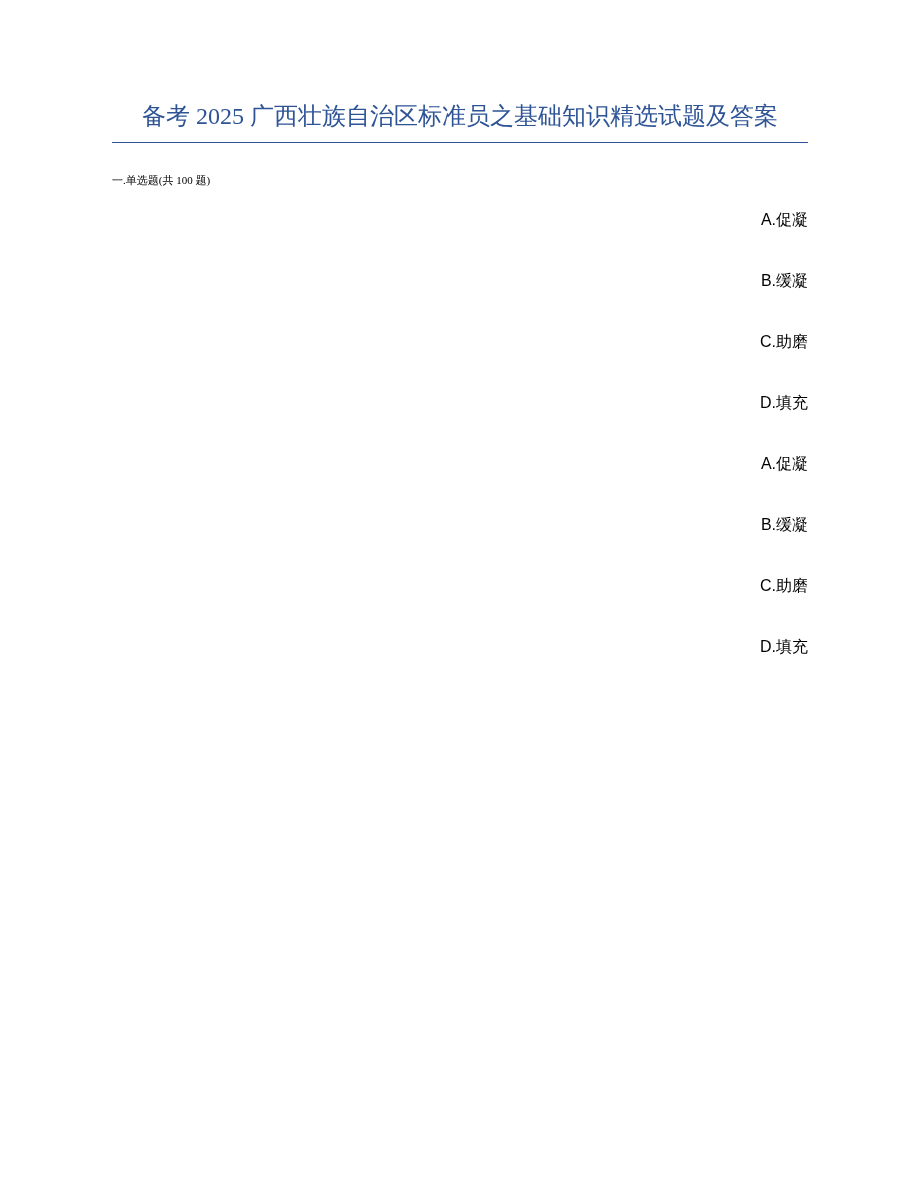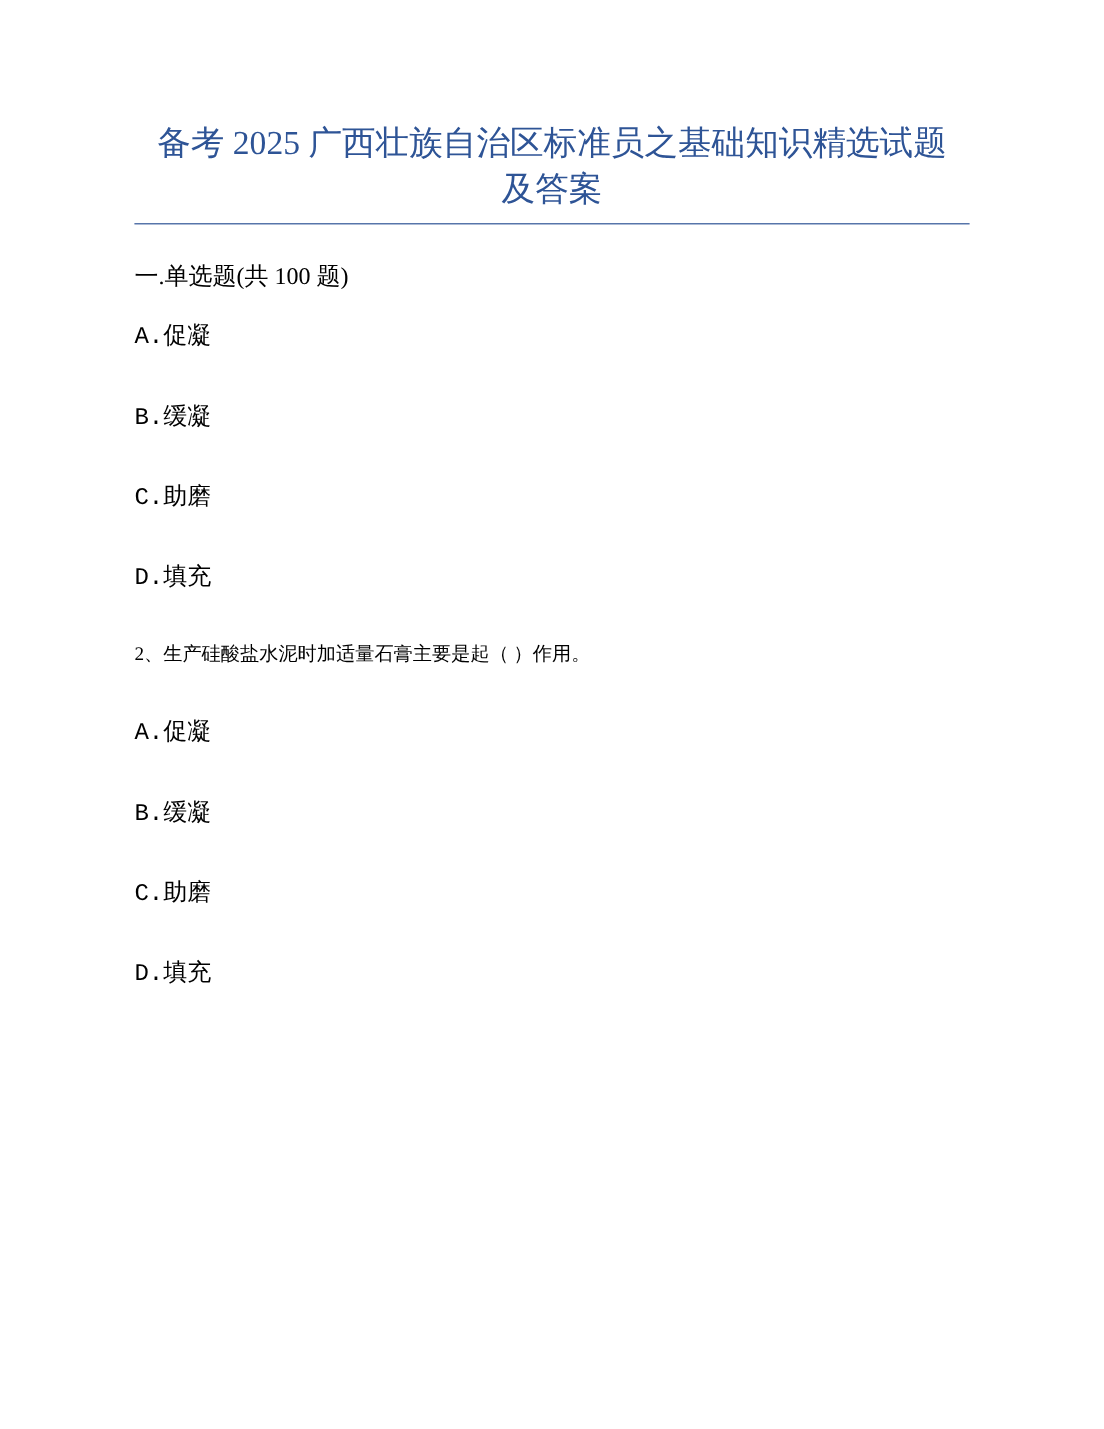--- a/index.html
+++ b/index.html
@@ -10,47 +10,48 @@
     body {
       width: 920px;
       height: 1191px;
       background: #ffffff;
       font-family: "SimSun", "宋体", serif;
       padding: 100px 112px 0 112px;
       color: #000;
     }
     .title {
       color: #2e5496;
-      font-size: 28px;
+      font-size: 24px;
       text-align: center;
       font-weight: normal;
       line-height: 1.4;
       font-family: "SimSun", "宋体", serif;
       padding: 0 10px 8px 10px;
     }
     .title-rule {
       border: none;
       border-top: 1px solid #2e5496;
       margin: 0 0 30px 0;
     }
     .section-header {
-      font-size: 20px;
+      font-size: 11px;
       margin-bottom: 22px;
       font-family: "SimSun", "宋体", serif;
     }
     .question-stem {
       font-size: 16px;
       margin-bottom: 38px;
       font-family: "SimSun", "宋体", serif;
       line-height: 1.5;
     }
     .option {
-      font-size: 20px;
+      font-size: 16px;
       margin-bottom: 40px;
-      font-family: Liberation Mono, monospace;
+      font-family: Liberation Sans, sans-serif;
+      text-align: right;
     }
     .answer-line {
       font-size: 16px;
       margin-top: 190px;
       margin-bottom: 22px;
       font-family: "SimSun", "宋体", serif;
     }
     .answer-label {
       display: inline;
     }
@@ -71,18 +72,17 @@
 <div class="section-header">一.单选题(共 100 题)</div>
 
 <div>
   <div class="option">A.促凝</div>
   <div class="option">B.缓凝</div>
   <div class="option">C.助磨</div>
   <div class="option">D.填充</div>
 </div>
 
 <div class="q2-block">
-  <div class="question-stem">2、生产硅酸盐水泥时加适量石膏主要是起（ ）作用。</div>
   <div class="option">A.促凝</div>
   <div class="option">B.缓凝</div>
   <div class="option">C.助磨</div>
   <div class="option">D.填充</div>
 </div>
 
 </body></html>

